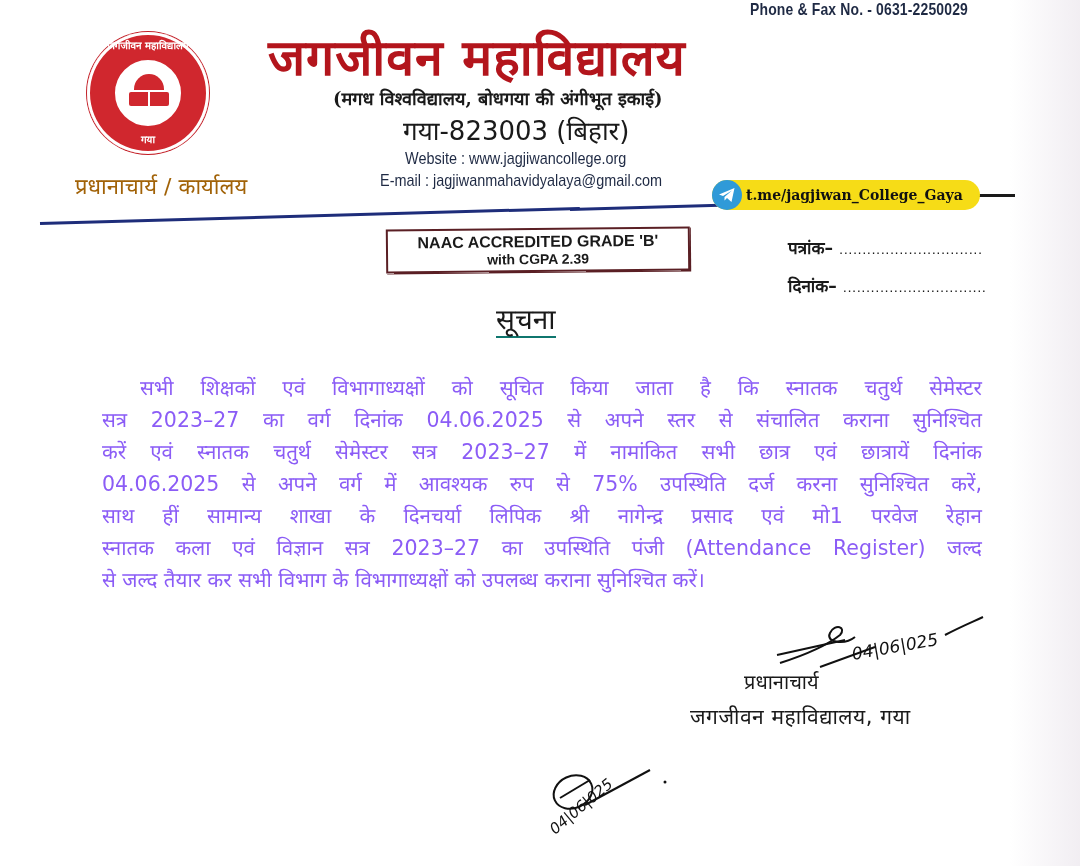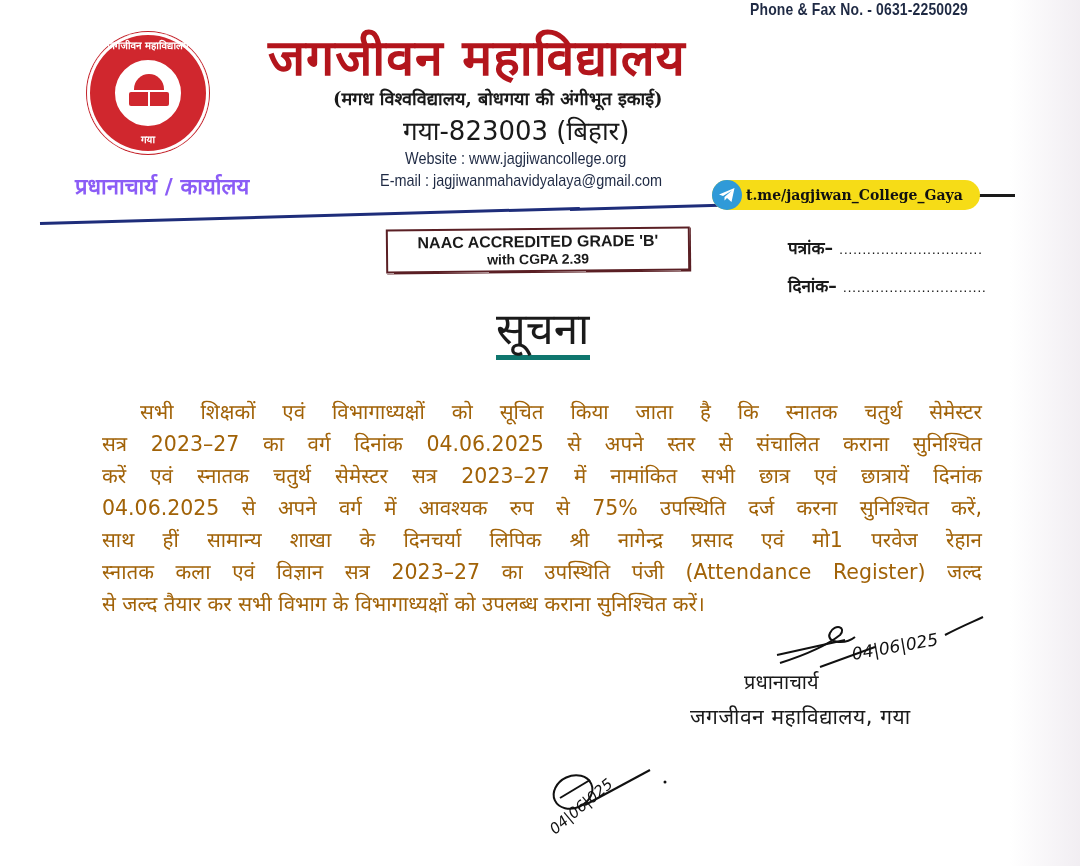--- a/index.html
+++ b/index.html
@@ -58,21 +58,21 @@
   }
   .website {
     left:405px; top:149px; font-family:"Liberation Sans", sans-serif; font-size:17px; color:#1f2a44;
     white-space:nowrap; transform:scaleX(0.85); transform-origin:left top;
   }
   .email {
     left:380px; top:171px; font-family:"Liberation Sans", sans-serif; font-size:17px; color:#1f2a44;
     white-space:nowrap; transform:scaleX(0.85); transform-origin:left top;
   }
   .office {
-    left:75px; top:170px; font-size:22px; font-weight:bold; color:#8b5cf6; white-space:nowrap;
+    left:75px; top:170px; font-size:22px; font-weight:normal; color:#a16207; white-space:nowrap;
     font-family:"DejaVu Sans", sans-serif;
   }
   .rule {
     left:40px; top:222px; width:540px; height:3px; background:#1e2d7a;
     transform:rotate(-1.6deg); transform-origin:left center;
   }
   .rule2 {
     left:570px; top:208px; width:150px; height:3px; background:#1e2d7a;
     transform:rotate(-1.6deg); transform-origin:left center;
   }
@@ -92,26 +92,26 @@
   .naac-box {
     left:386px; top:228px; width:304px; height:44px; border:2px solid #5a1f24;
     box-sizing:border-box; text-align:center; font-family:"Liberation Sans", sans-serif;
     font-weight:bold; color:#1a1a1a; transform:rotate(-0.6deg); box-shadow:1px 1px 0 #5a1f24;
   }
   .naac-l1 { font-size:16px; line-height:18px; margin-top:3px; }
   .naac-l2 { font-size:14px; line-height:16px; }
   .ref-line { left:788px; font-size:17px; font-weight:bold; color:#1a1a1a; white-space:nowrap; }
   .ref-line .dots { font-weight:normal; letter-spacing:0.5px; margin-left:6px; font-size:13px; }
   .notice-title {
-    left:496px; top:304px; font-size:44px; color:#1a1a1a;
-    border-bottom:5px solid #0f766e; padding-bottom:0; line-height:1.15;
+    left:496px; top:304px; font-size:28px; color:#1a1a1a;
+    border-bottom:2px solid #0f766e; padding-bottom:0; line-height:1.15;
   }
   .body-text {
     left:102px; top:372px; width:880px; font-family:"DejaVu Sans", sans-serif;
-    font-size:20.5px; line-height:32px; color:#a16207; text-align:justify;margin-top:24px;
+    font-size:20.5px; line-height:32px; color:#8b5cf6; text-align:justify;
   }
   .body-text .line { display:block; white-space:nowrap; text-align:justify; text-align-last:justify; }
   .body-text .line.first { padding-left:38px; }
   .body-text .line.last { text-align-last:left; }
   .sign-svg { left:775px; top:605px; }
   .sig-title { left:744px; top:668px; font-size:20px; color:#1a1a1a; white-space:nowrap; }
   .sig-college { left:690px; top:702px; font-size:21px; color:#1a1a1a; white-space:nowrap; letter-spacing:0.5px; }
   .sign2-svg { left:545px; top:750px; }
 </style>
 </head>

